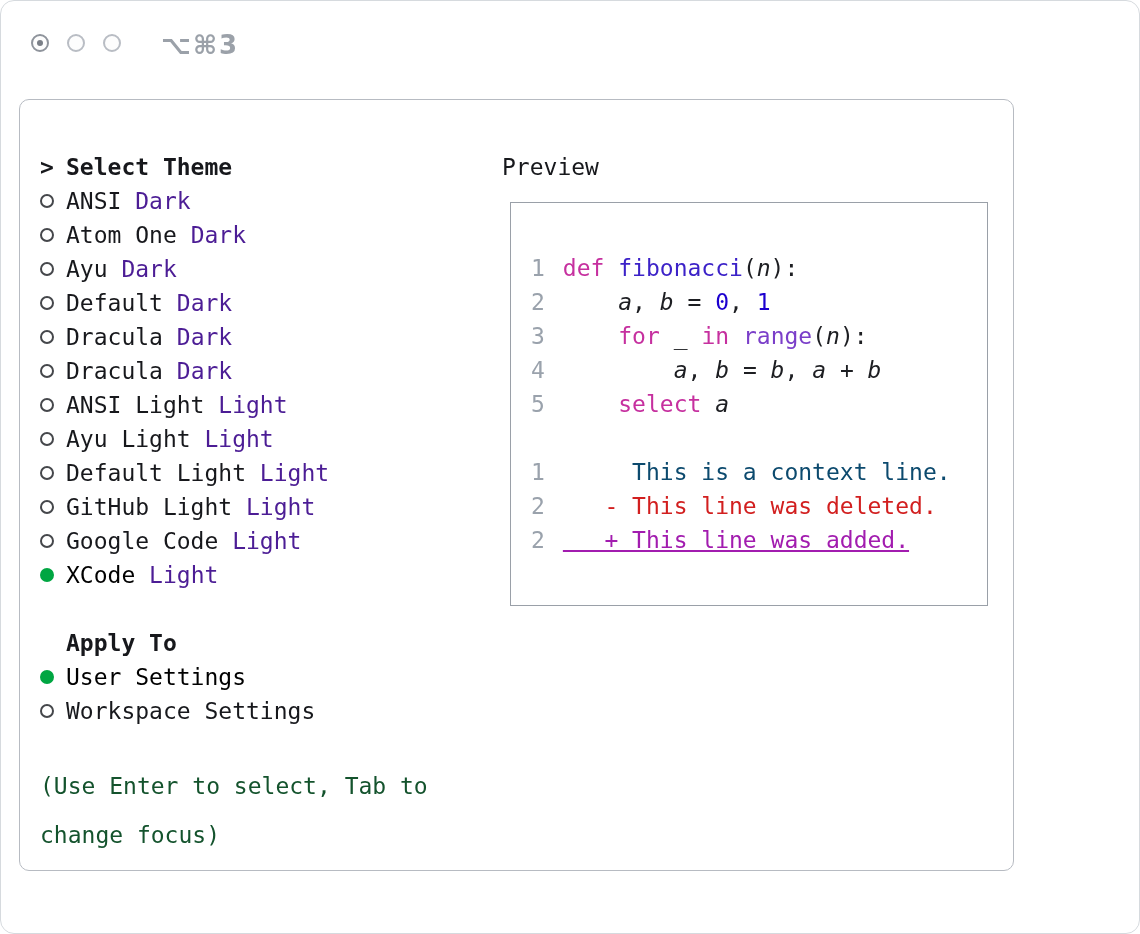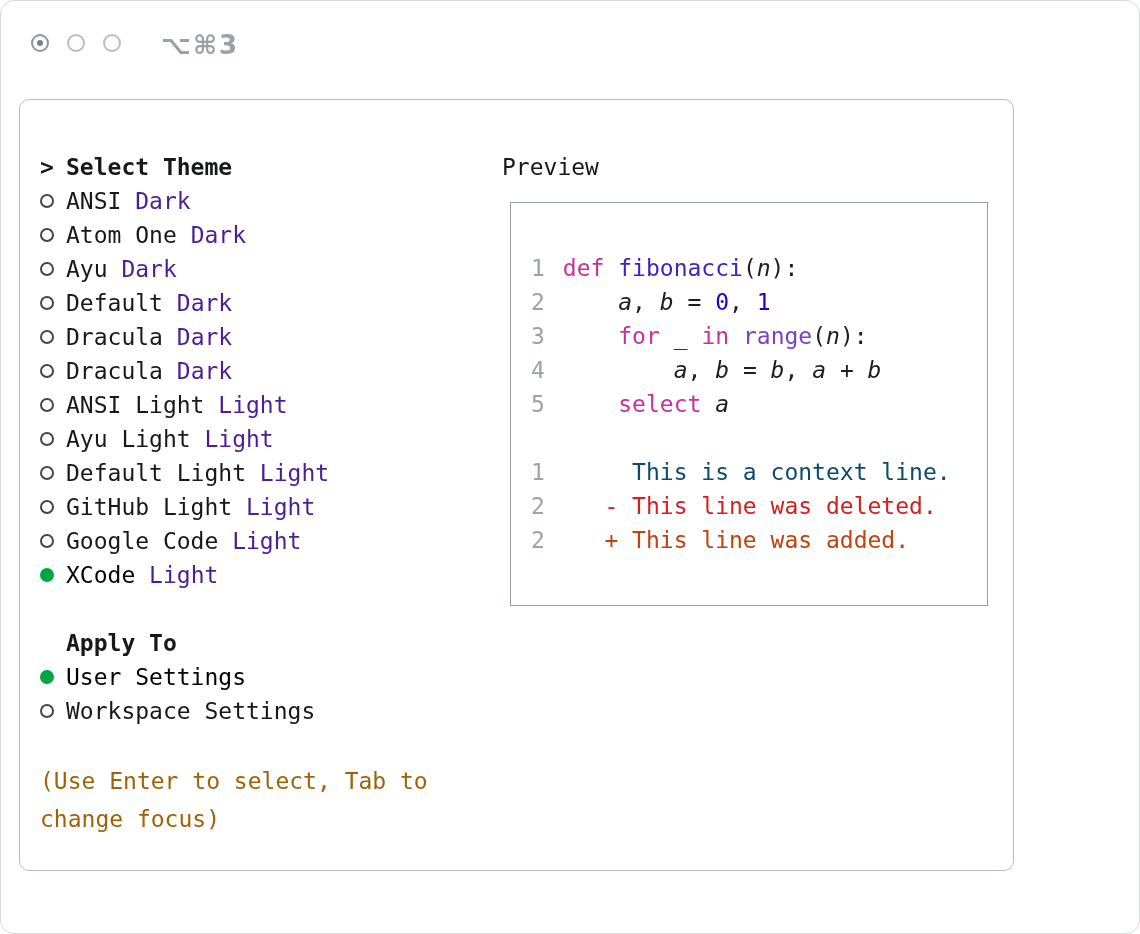--- a/index.html
+++ b/index.html
@@ -26,39 +26,39 @@
   
   .left { position:absolute; left:20px; top:50px; width:450px; font-size:23px; }
   .row { display:flex; align-items:center; height:34px; white-space:pre; }
   .title-row { font-weight:bold; }
   .marker-col { display:inline-flex; align-items:center; width:26px; flex:0 0 26px; }
   .gt { font-weight:bold; }
   .radio { width:14px; height:14px; border:2px solid #45474b; border-radius:50%; background:#fff; }
   .radio.selected { background:#00a642; border-color:#00a642; }
   .green { color:#000000; }
   .variant { color:#4c1d95; }
-  .hint { width:440px; line-height:38px; color:#a16207; white-space:normal; }
+  .hint { width:440px; line-height:49px; color:#14532d; white-space:normal; }
 
   
   .right { position:absolute; left:482px; top:50px; font-size:23px; }
   .preview-title { font-weight:normal; height:34px; line-height:34px; }
   .preview-box { margin-left:8px; margin-top:18px; width:478px; height:404px;
                  border:1.5px solid #9aa0a8; padding:48px 0 4px 20px; background:#fff; }
   .codeline { height:34px; line-height:34px; white-space:pre; }
   .ln { color:#9aa2ac; display:inline-block; margin-right:18px; }
   .tok-plain { color:#1d1e22; }
   .tok-kw { color:#c6309f; }
   .tok-fn { color:#3c22c8; }
   .tok-num { color:#1c00cf; }
   .tok-builtin { color:#7b3fc9; }
   .tok-var { color:#1d1e22; font-style:italic; }
   .diff-block { margin-top:34px; }
   .diff-context { color:#0c4a6e; }
   .diff-deleted { color:#d21f1f; }
-  .diff-added { color:#c2410c; }
+  .diff-added { color:#a21caf;text-decoration:underline; }
 </style>
 </head>
 <body>
 
 <div class="screen">
 
   <div class="titlebar">
     <span id="traffic-lights"><span class="light active"></span><span class="light"></span><span class="light"></span></span>
     <span class="shortcut">⌥⌘3</span>
   </div>

